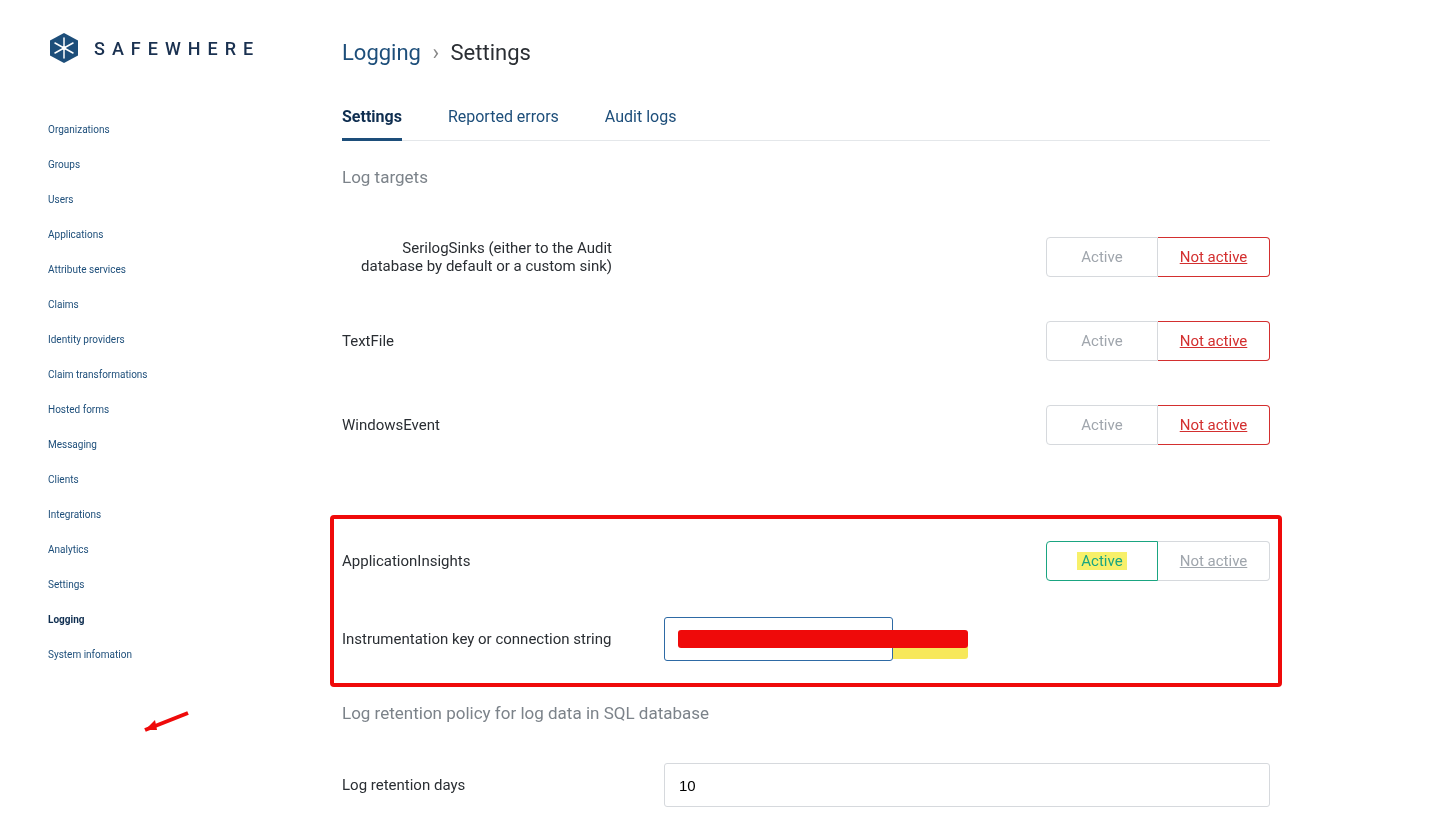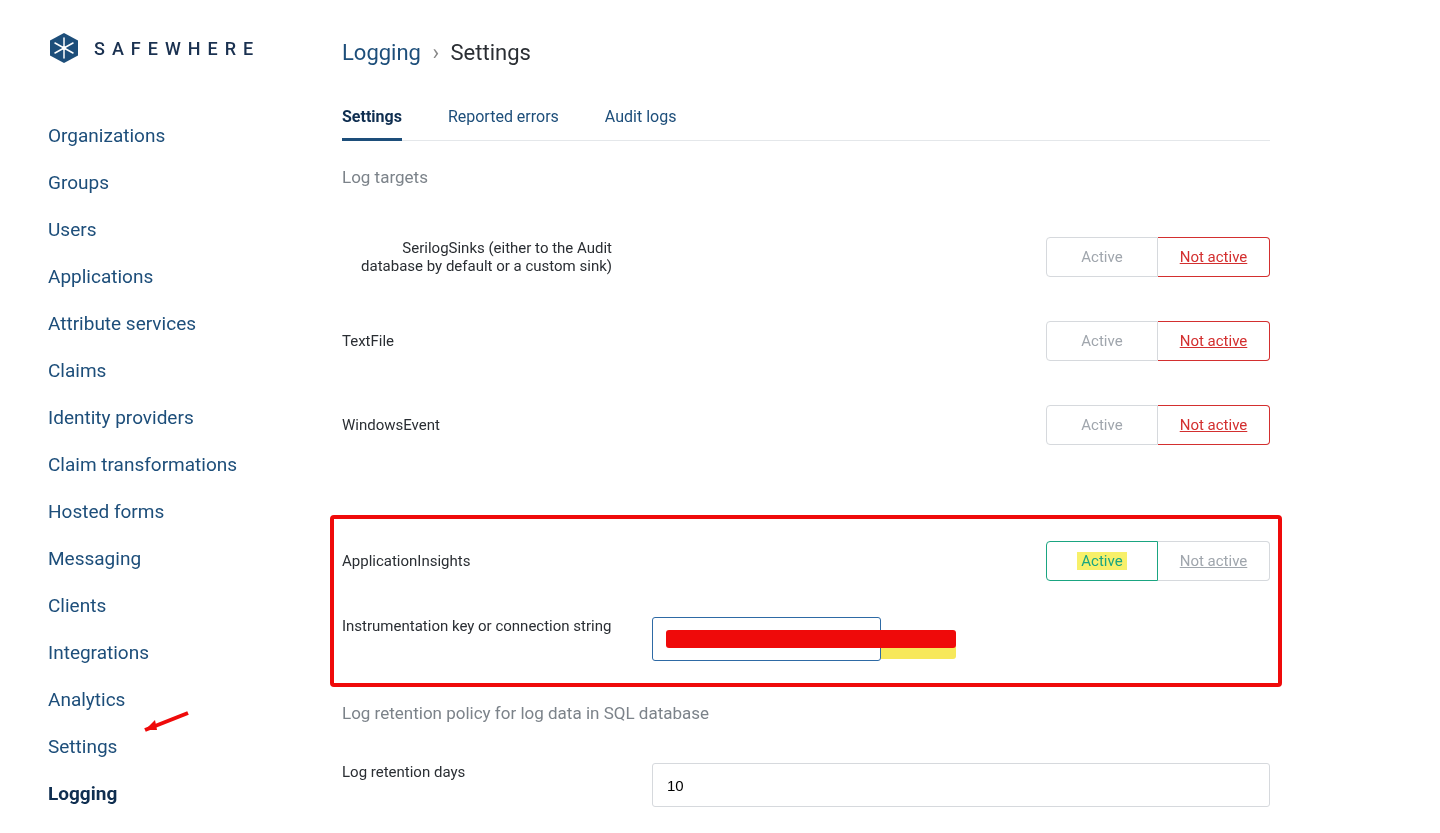--- a/index.html
+++ b/index.html
@@ -42,21 +42,21 @@
 }
 .logo-text{
   letter-spacing:7px;
   font-size:18px;
   font-weight:500;
   color:#1a3150;
 }
 .nav-item{
   padding:12px 0;
   color:var(--blue);
-  font-size:19px;
+  font-size:10px;
   cursor:pointer;
 }
 .nav-item.active{
   color:var(--blue-dark);
   font-weight:700;
 }
 .arrow-annot{
   position:absolute;
   width:60px;height:30px;
   pointer-events:none;
@@ -146,22 +146,22 @@
   padding:0 4px;
 }
 .highlight-box{
   border:4px solid #ef0a0a;
   border-radius:4px;
   padding:0 8px 12px 8px;
   margin-left:-12px;margin-right:-12px;margin-top:48px;
 }
 .field-row{
   display:flex;
-  align-items:flex-start;
-  gap:20px;
+  align-items:center;
+  gap:32px;
 }
 .field-row label{flex:0 0 290px;}
 .text-input{
   flex:1;
   height:44px;
   border:1px solid var(--border);
   border-radius:3px;
   padding:0 14px;
   font-size:15px;
 }

